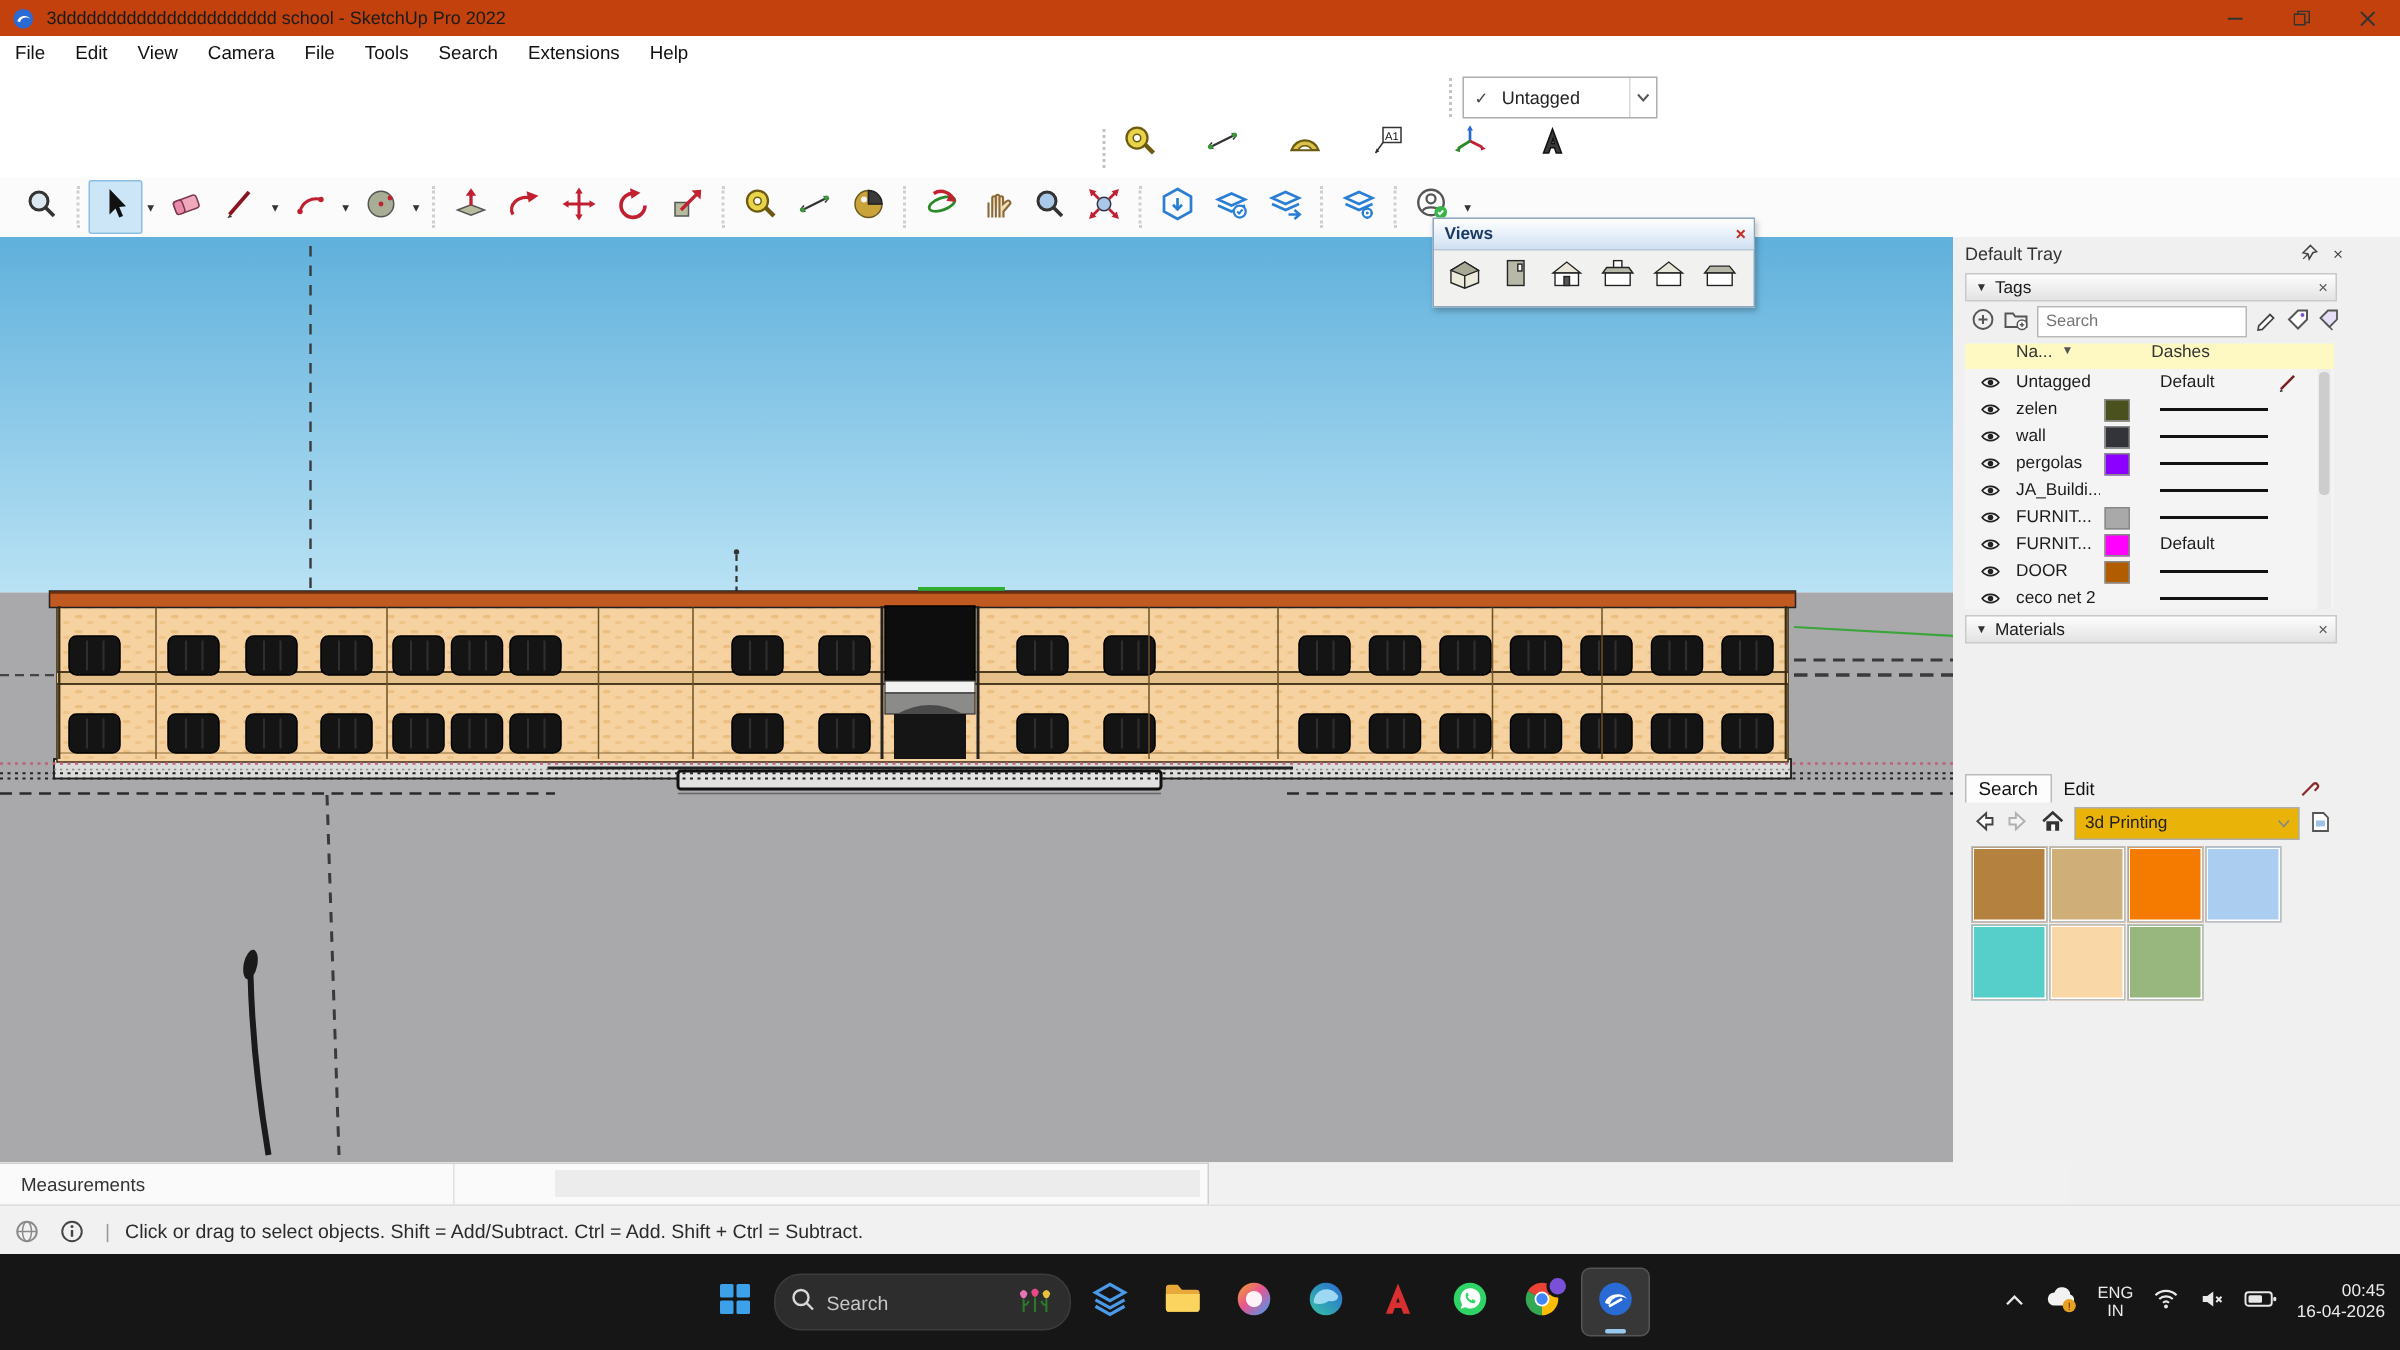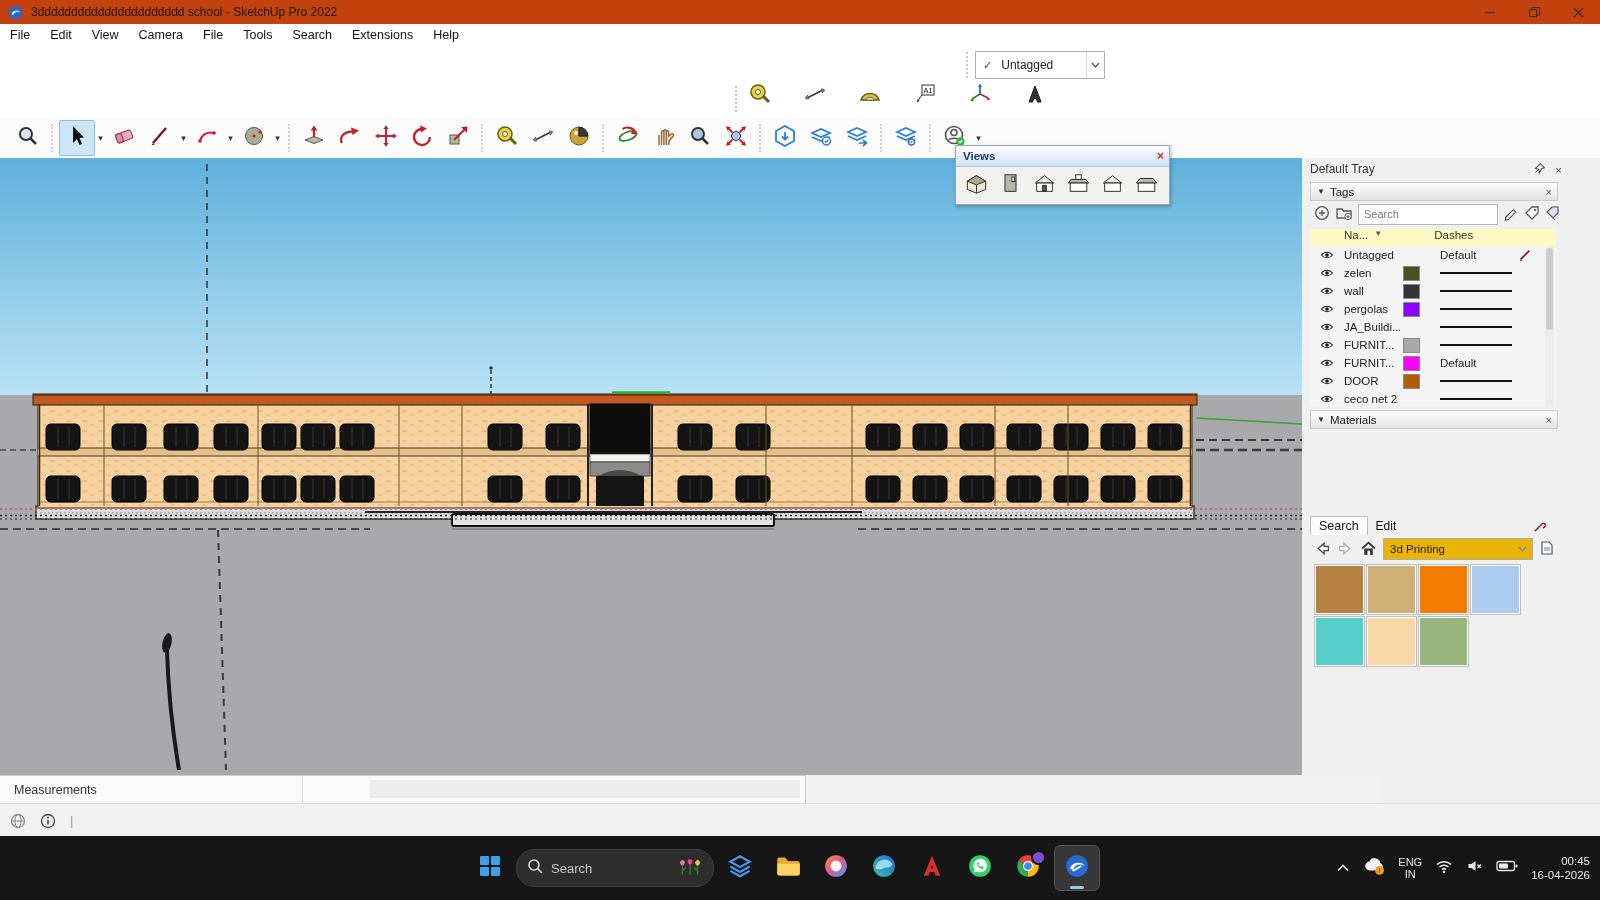--- a/index.html
+++ b/index.html
@@ -911,20 +911,21 @@
         </svg>
       </span>
     <span class="ic" style="margin-left:14px">
         <svg width="16" height="16" viewBox="0 0 16 16">
           <circle cx="8" cy="8" r="6.5" fill="none" stroke="#444" stroke-width="1.3"></circle>
           <line x1="8" y1="7" x2="8" y2="11.5" stroke="#444" stroke-width="1.6"></line>
           <circle cx="8" cy="4.6" r="1" fill="#444"></circle>
         </svg>
       </span>
     <span class="bar">|</span>
+    <span>Click or drag to select objects. Shift = Add/Subtract. Ctrl = Add. Shift + Ctrl = Subtract.</span>
   </div>
 
   <div id="taskbar">
     <div id="tb-center">
         <div class="tb-tile">
           <span><svg width="24" height="24" viewBox="0 0 24 24" xmlns="http://www.w3.org/2000/svg">
               <g fill="#3ca1e8">
                 <rect x="2" y="2" width="9" height="9" rx="1"></rect>
                 <rect x="13" y="2" width="9" height="9" rx="1"></rect>
                 <rect x="2" y="13" width="9" height="9" rx="1"></rect>

